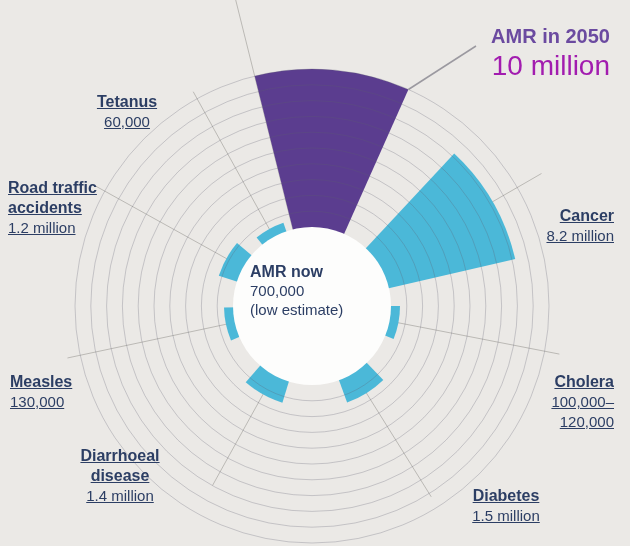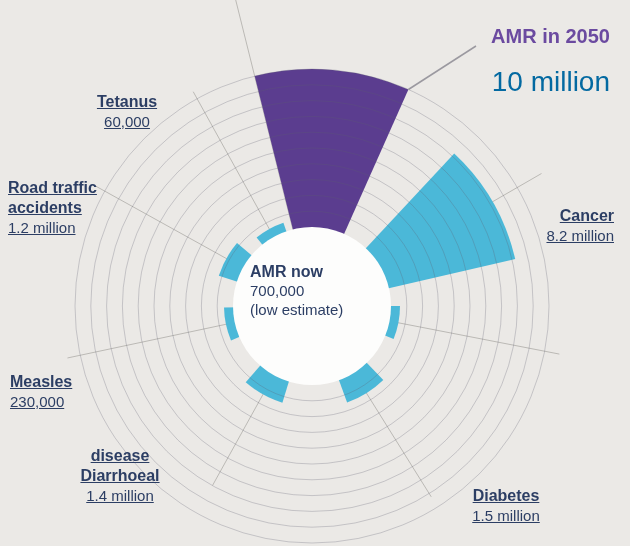--- a/index.html
+++ b/index.html
@@ -16,21 +16,21 @@
   .lbl-value{font-size:15px;}
   .lbl-tetanus{left:77px;top:92px;width:100px;text-align:center;}
   .lbl-rta{left:8px;top:178px;text-align:left;}
   .lbl-cancer{right:16px;top:206px;text-align:right;margin-left:12px;}
   .lbl-cholera{right:16px;top:372px;text-align:right;}
   .lbl-measles{left:10px;top:372px;text-align:left;}
   .lbl-diarrhoeal{left:64px;top:446px;width:112px;text-align:center;}
   .lbl-diabetes{left:450px;top:486px;width:112px;text-align:center;}
   .callout{position:absolute;right:20px;top:24px;text-align:right;}
   .callout-title{font-size:20px;font-weight:700;color:#6b4aa0;line-height:24px;}
-  .callout-value{font-size:28px;color:#0369a1;line-height:32px;margin-top:18px;}
+  .callout-value{font-size:28px;color:#a21caf;line-height:32px;margin-top:2px;}
   .center-label{position:absolute;left:250px;top:262px;text-align:left;color:#2c3e64;line-height:19px;}
   .center-title{font-weight:700;font-size:16px;}
   .center-value,.center-note{font-size:15px;}
 </style>
 </head>
 <body>
 
 <div class="stage">
 
   <svg id="chart-svg" class="chart-svg" width="630" height="546" viewBox="0 0 630 546">
@@ -78,29 +78,34 @@
     <div class="lbl-title">Road traffic</div>
     <div class="lbl-title">accidents</div>
     <div class="lbl-value">1.2 million</div>
   </div>
 
   <div class="lbl lbl-cancer">
     <div class="lbl-title">Cancer</div>
     <div class="lbl-value">8.2 million</div>
   </div>
 
+  <div class="lbl lbl-cholera">
+    <div class="lbl-title">Cholera</div>
+    <div class="lbl-value">100,000–</div>
+    <div class="lbl-value">120,000</div>
+  </div>
 
   <div class="lbl lbl-measles">
     <div class="lbl-title">Measles</div>
-    <div class="lbl-value">230,000</div>
+    <div class="lbl-value">130,000</div>
   </div>
 
   <div class="lbl lbl-diarrhoeal">
+    <div class="lbl-title">Diarrhoeal</div>
     <div class="lbl-title">disease</div>
-    <div class="lbl-title">Diarrhoeal</div>
     <div class="lbl-value">1.4 million</div>
   </div>
 
   <div class="lbl lbl-diabetes">
     <div class="lbl-title">Diabetes</div>
     <div class="lbl-value">1.5 million</div>
   </div>
 
   <div class="center-label">
     <div class="center-title">AMR now</div>

